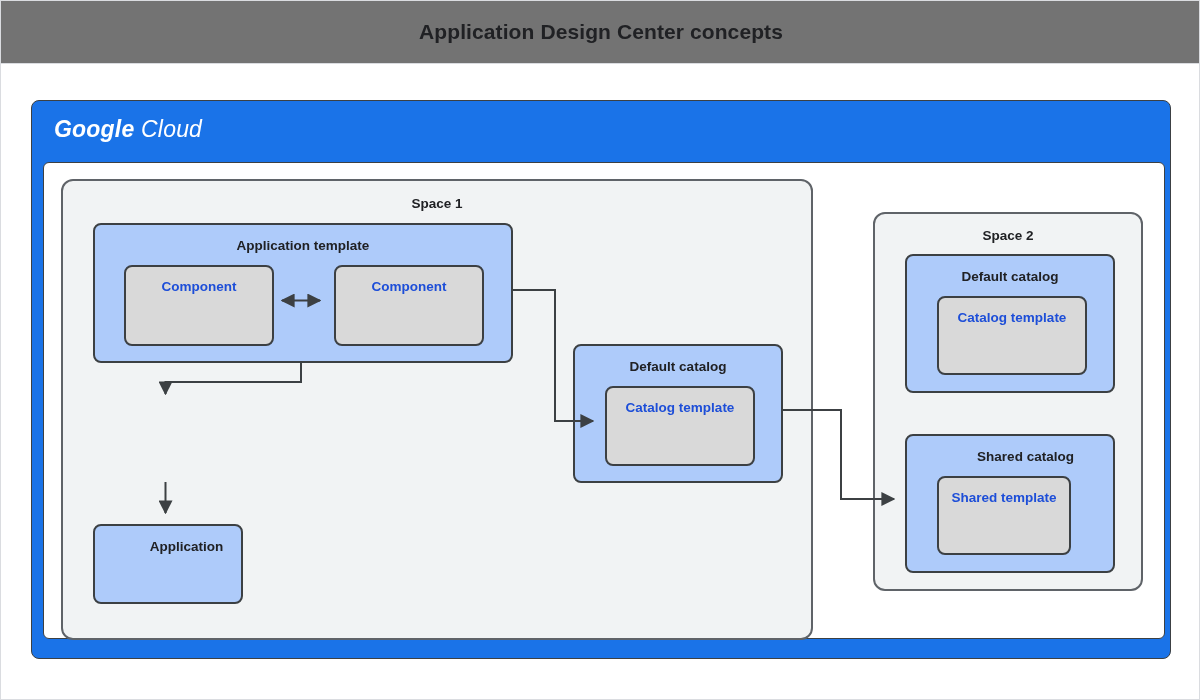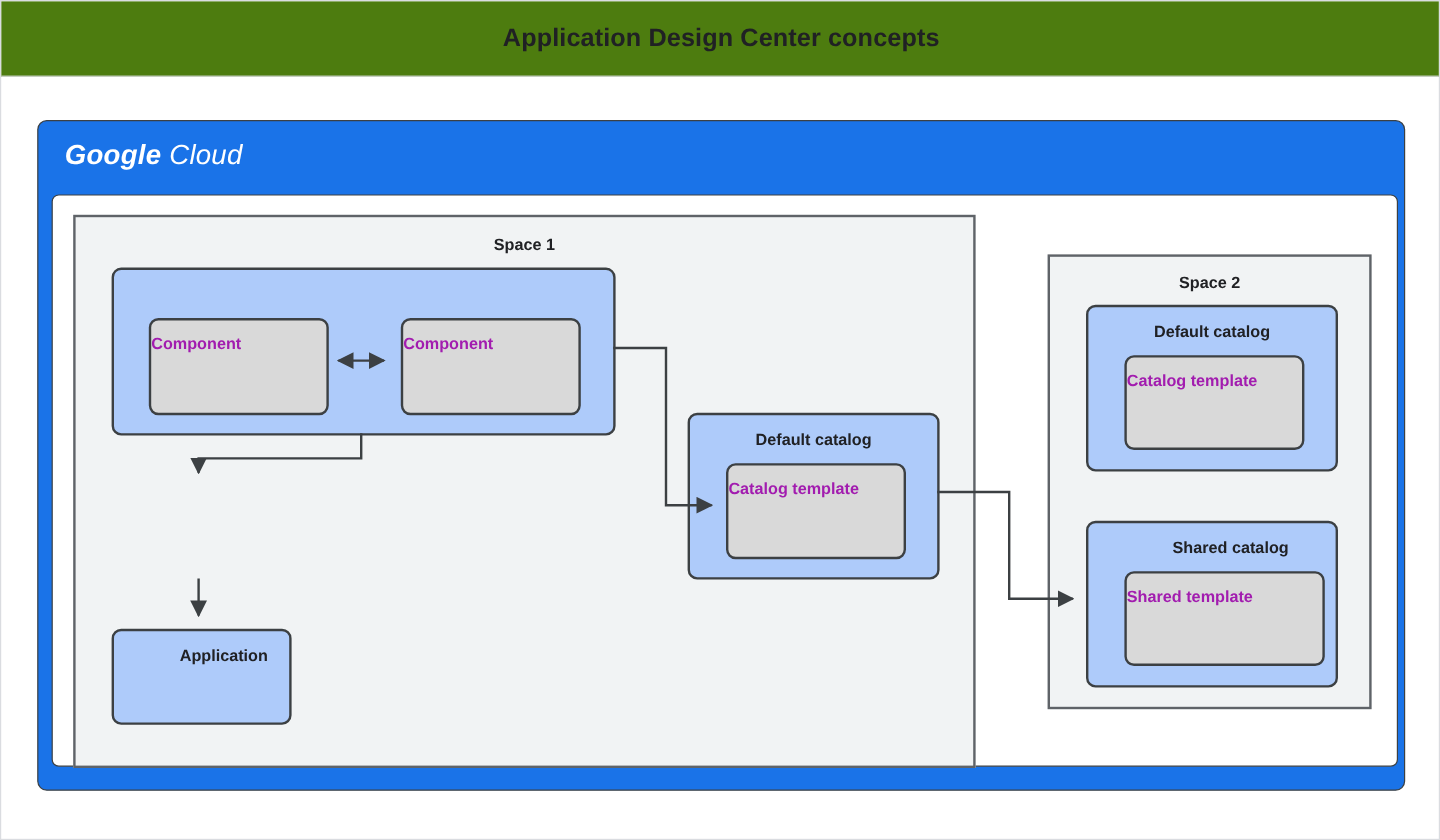--- a/index.html
+++ b/index.html
@@ -19,21 +19,21 @@
     background: #ffffff;
     box-sizing: border-box;
     border: 1px solid #dadce0;
   }
   
   #title-bar {
     position: absolute;
     left: 0; top: 0;
     width: 1200px;
     height: 63px;
-    background: #4d7c0f;
+    background: #737373;
     border-bottom: 1px solid #dadce0;
     box-sizing: border-box;
     display: flex;
     align-items: center;
     justify-content: center;
   }
   #title-text {
     font-size: 21px;
     font-weight: bold;
     color: #202124;
@@ -70,21 +70,21 @@
     background: #ffffff;
     border: 1px solid #3c4043;
     border-radius: 6px;
     box-sizing: border-box;
   }
   
   .space-box {
     position: absolute;
     background: #f1f3f4;
     border: 2px solid #5f6368;
-    border-radius: 0;
+    border-radius: 12px;
     box-sizing: border-box;
   }
   .space-label {
     position: absolute;
     left: 0; right: 0;
     text-align: center;
     font-size: 13.5px;
     font-weight: bold;
     color: #202124;
   }
@@ -107,23 +107,24 @@
     left: 0; right: 0;
     text-align: center;
     font-size: 13.5px;
     font-weight: bold;
     color: #202124;
     white-space: nowrap;
   }
   .gray-label {
     position: absolute;
     left: 0; right: 0;
+    text-align: center;
     font-size: 13.5px;
     font-weight: bold;
-    color: #a21caf;
+    color: #1d4ed8;
     white-space: nowrap;
   }
   #connectors {
     position: absolute;
     left: 0; top: 0;
     width: 1200px;
     height: 700px;
     pointer-events: none;
   }
 </style>
@@ -140,20 +141,21 @@
     <div id="cloud-logo">
       <span class="g-strong">Google</span><span> </span><span class="g-light">Cloud</span>
     </div>
 
     <div id="inner-panel">
 
       <div class="space-box" style="left:17px; top:16px; width:752px; height:461px;">
         <div class="space-label" style="top:15px;">Space 1</div>
 
         <div class="blue-box" style="left:30px; top:42px; width:420px; height:140px;">
+          <div class="box-label" style="top:13px;">Application template</div>
           <div class="gray-box" style="left:29px; top:40px; width:150px; height:81px;">
             <div class="gray-label" style="top:12px;">Component</div>
           </div>
           <div class="gray-box" style="left:239px; top:40px; width:150px; height:81px;">
             <div class="gray-label" style="top:12px;">Component</div>
           </div>
         </div>
 
 
         <div class="blue-box" style="left:30px; top:343px; width:150px; height:80px;">
@@ -173,21 +175,21 @@
 
         <div class="blue-box" style="left:30px; top:40px; width:210px; height:139px;">
           <div class="box-label" style="top:13px;">Default catalog</div>
           <div class="gray-box" style="left:30px; top:40px; width:150px; height:79px;">
             <div class="gray-label" style="top:12px;">Catalog template</div>
           </div>
         </div>
 
         <div class="blue-box" style="left:30px; top:220px; width:210px; height:139px;">
           <div class="box-label" style="top:13px;margin-left:31px;">Shared catalog</div>
-          <div class="gray-box" style="left:30px; top:40px; width:167px; height:79px;">
+          <div class="gray-box" style="left:30px; top:40px; width:134px; height:79px;">
             <div class="gray-label" style="top:12px;">Shared template</div>
           </div>
         </div>
       </div>
 
     </div>
   </div>
 
   <svg id="connectors" viewBox="0 0 1200 700" xmlns="http://www.w3.org/2000/svg">
     <defs>

